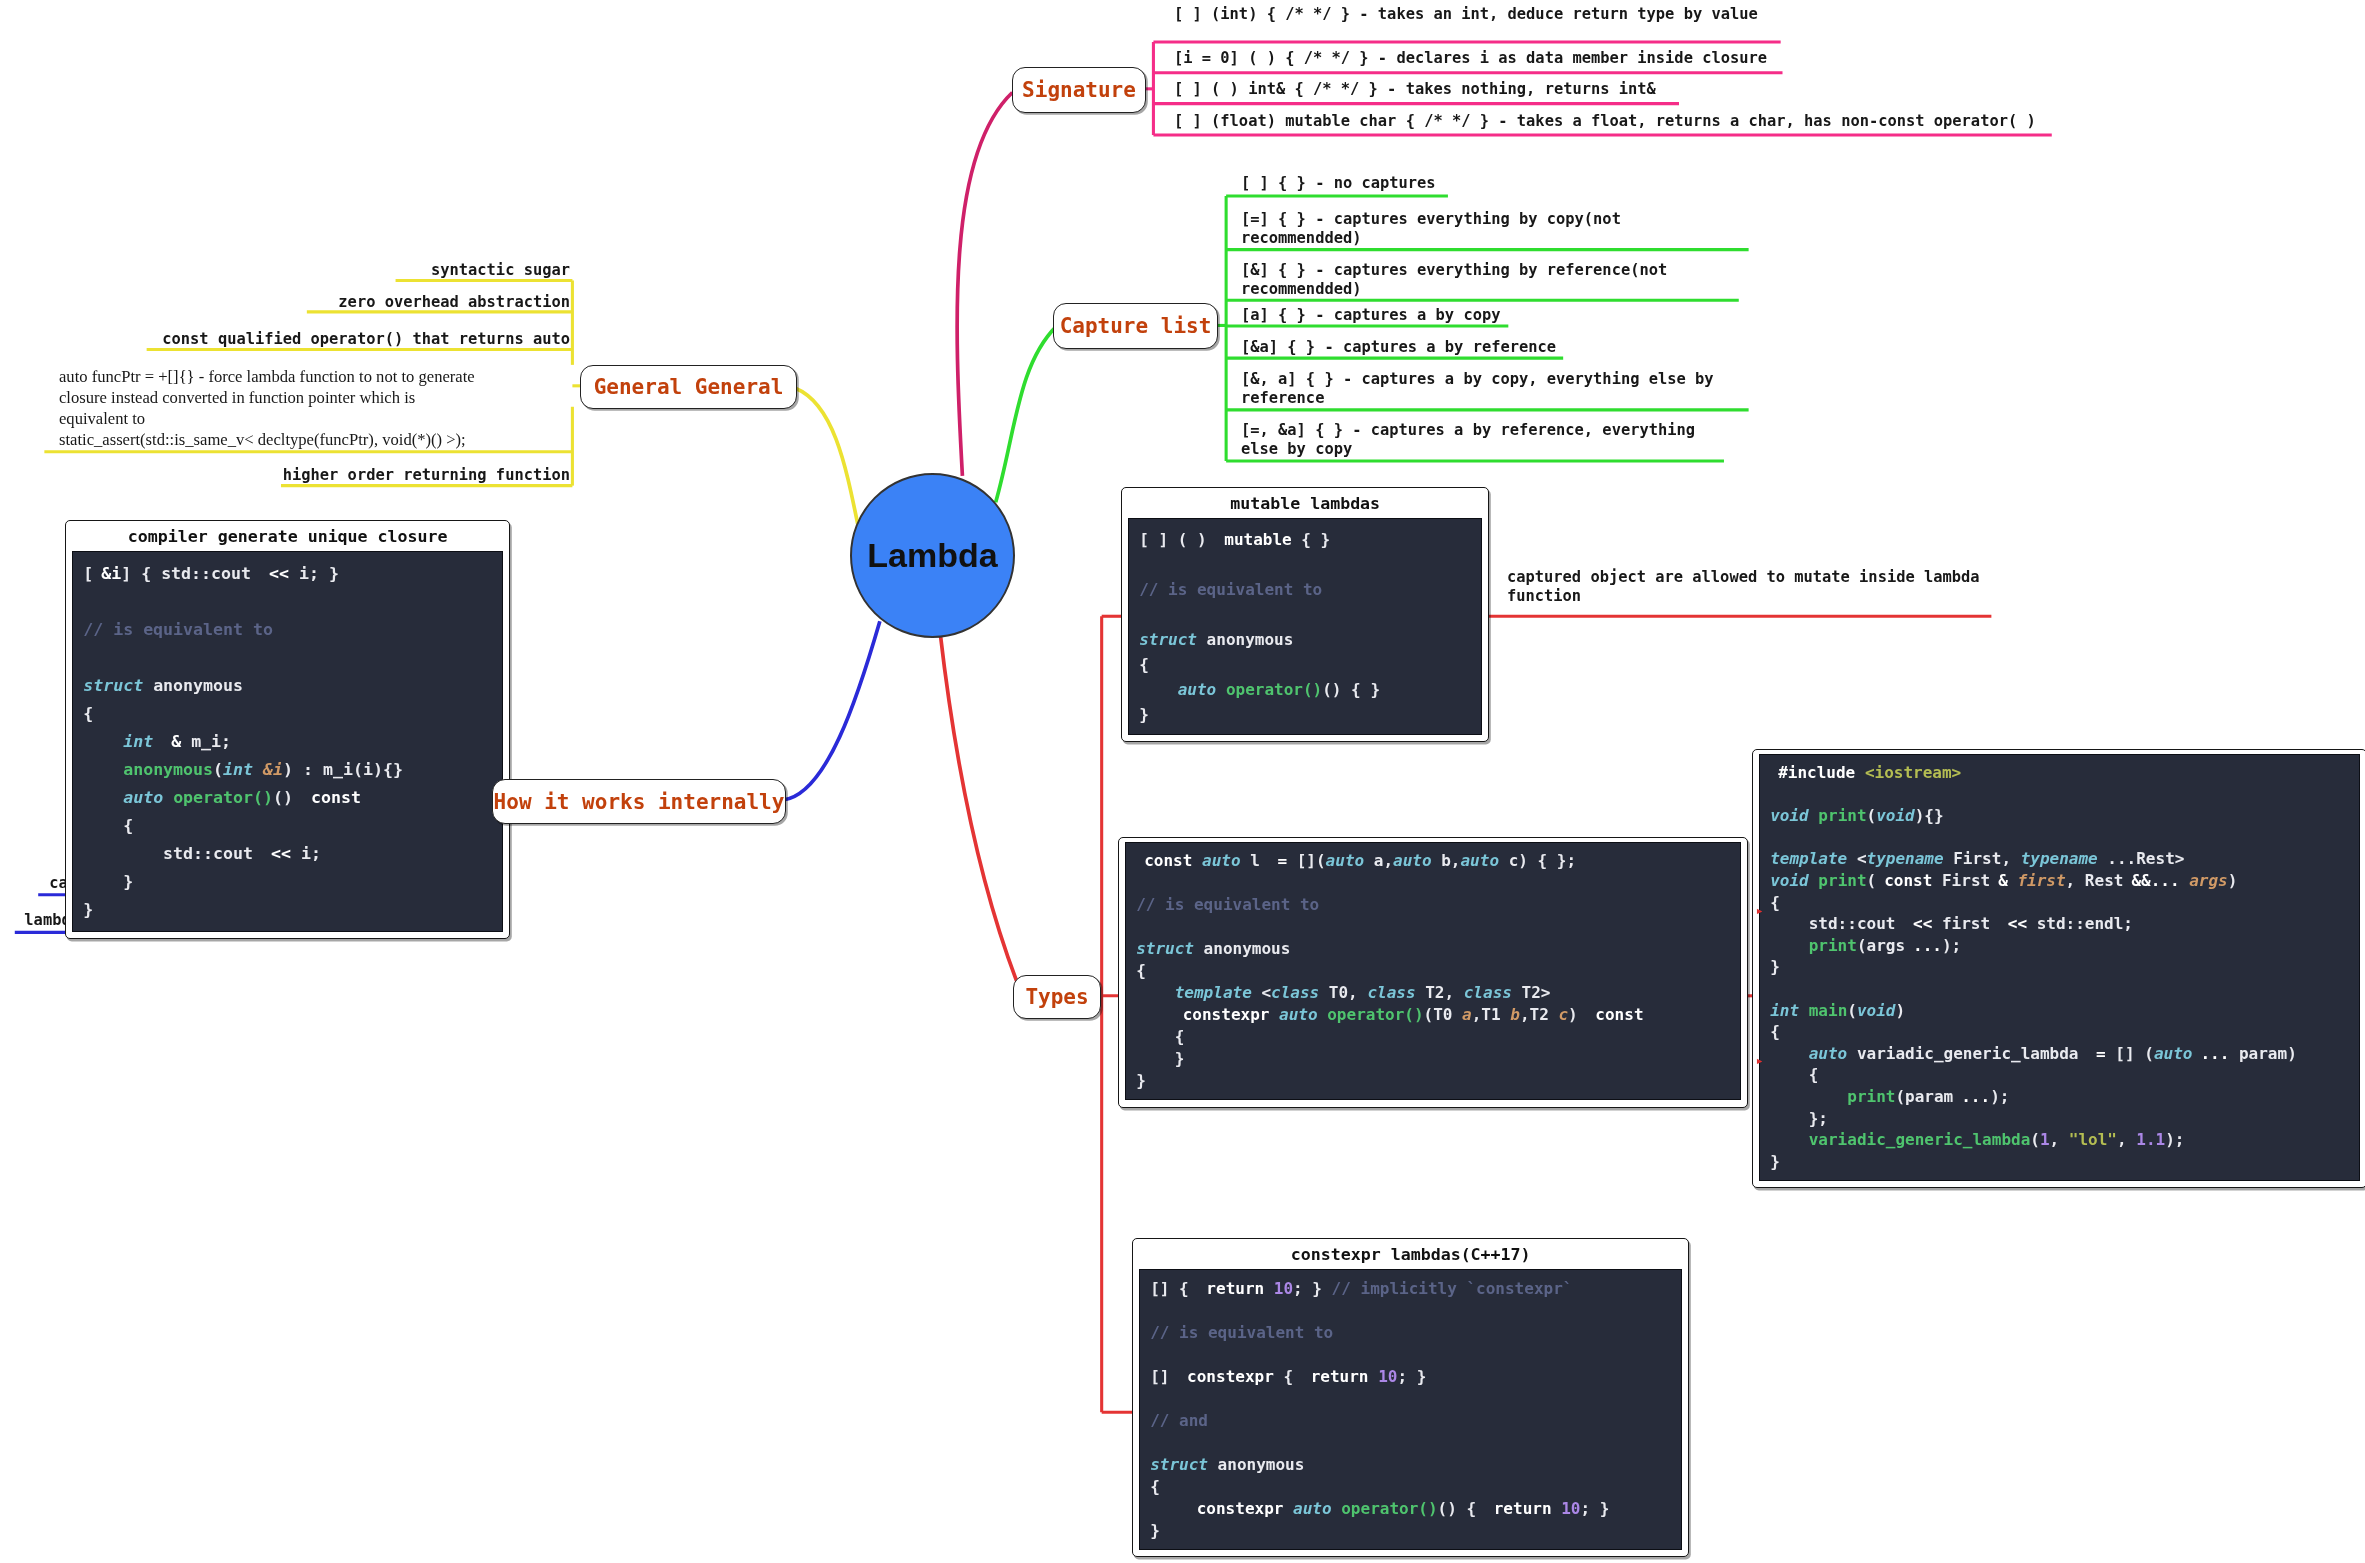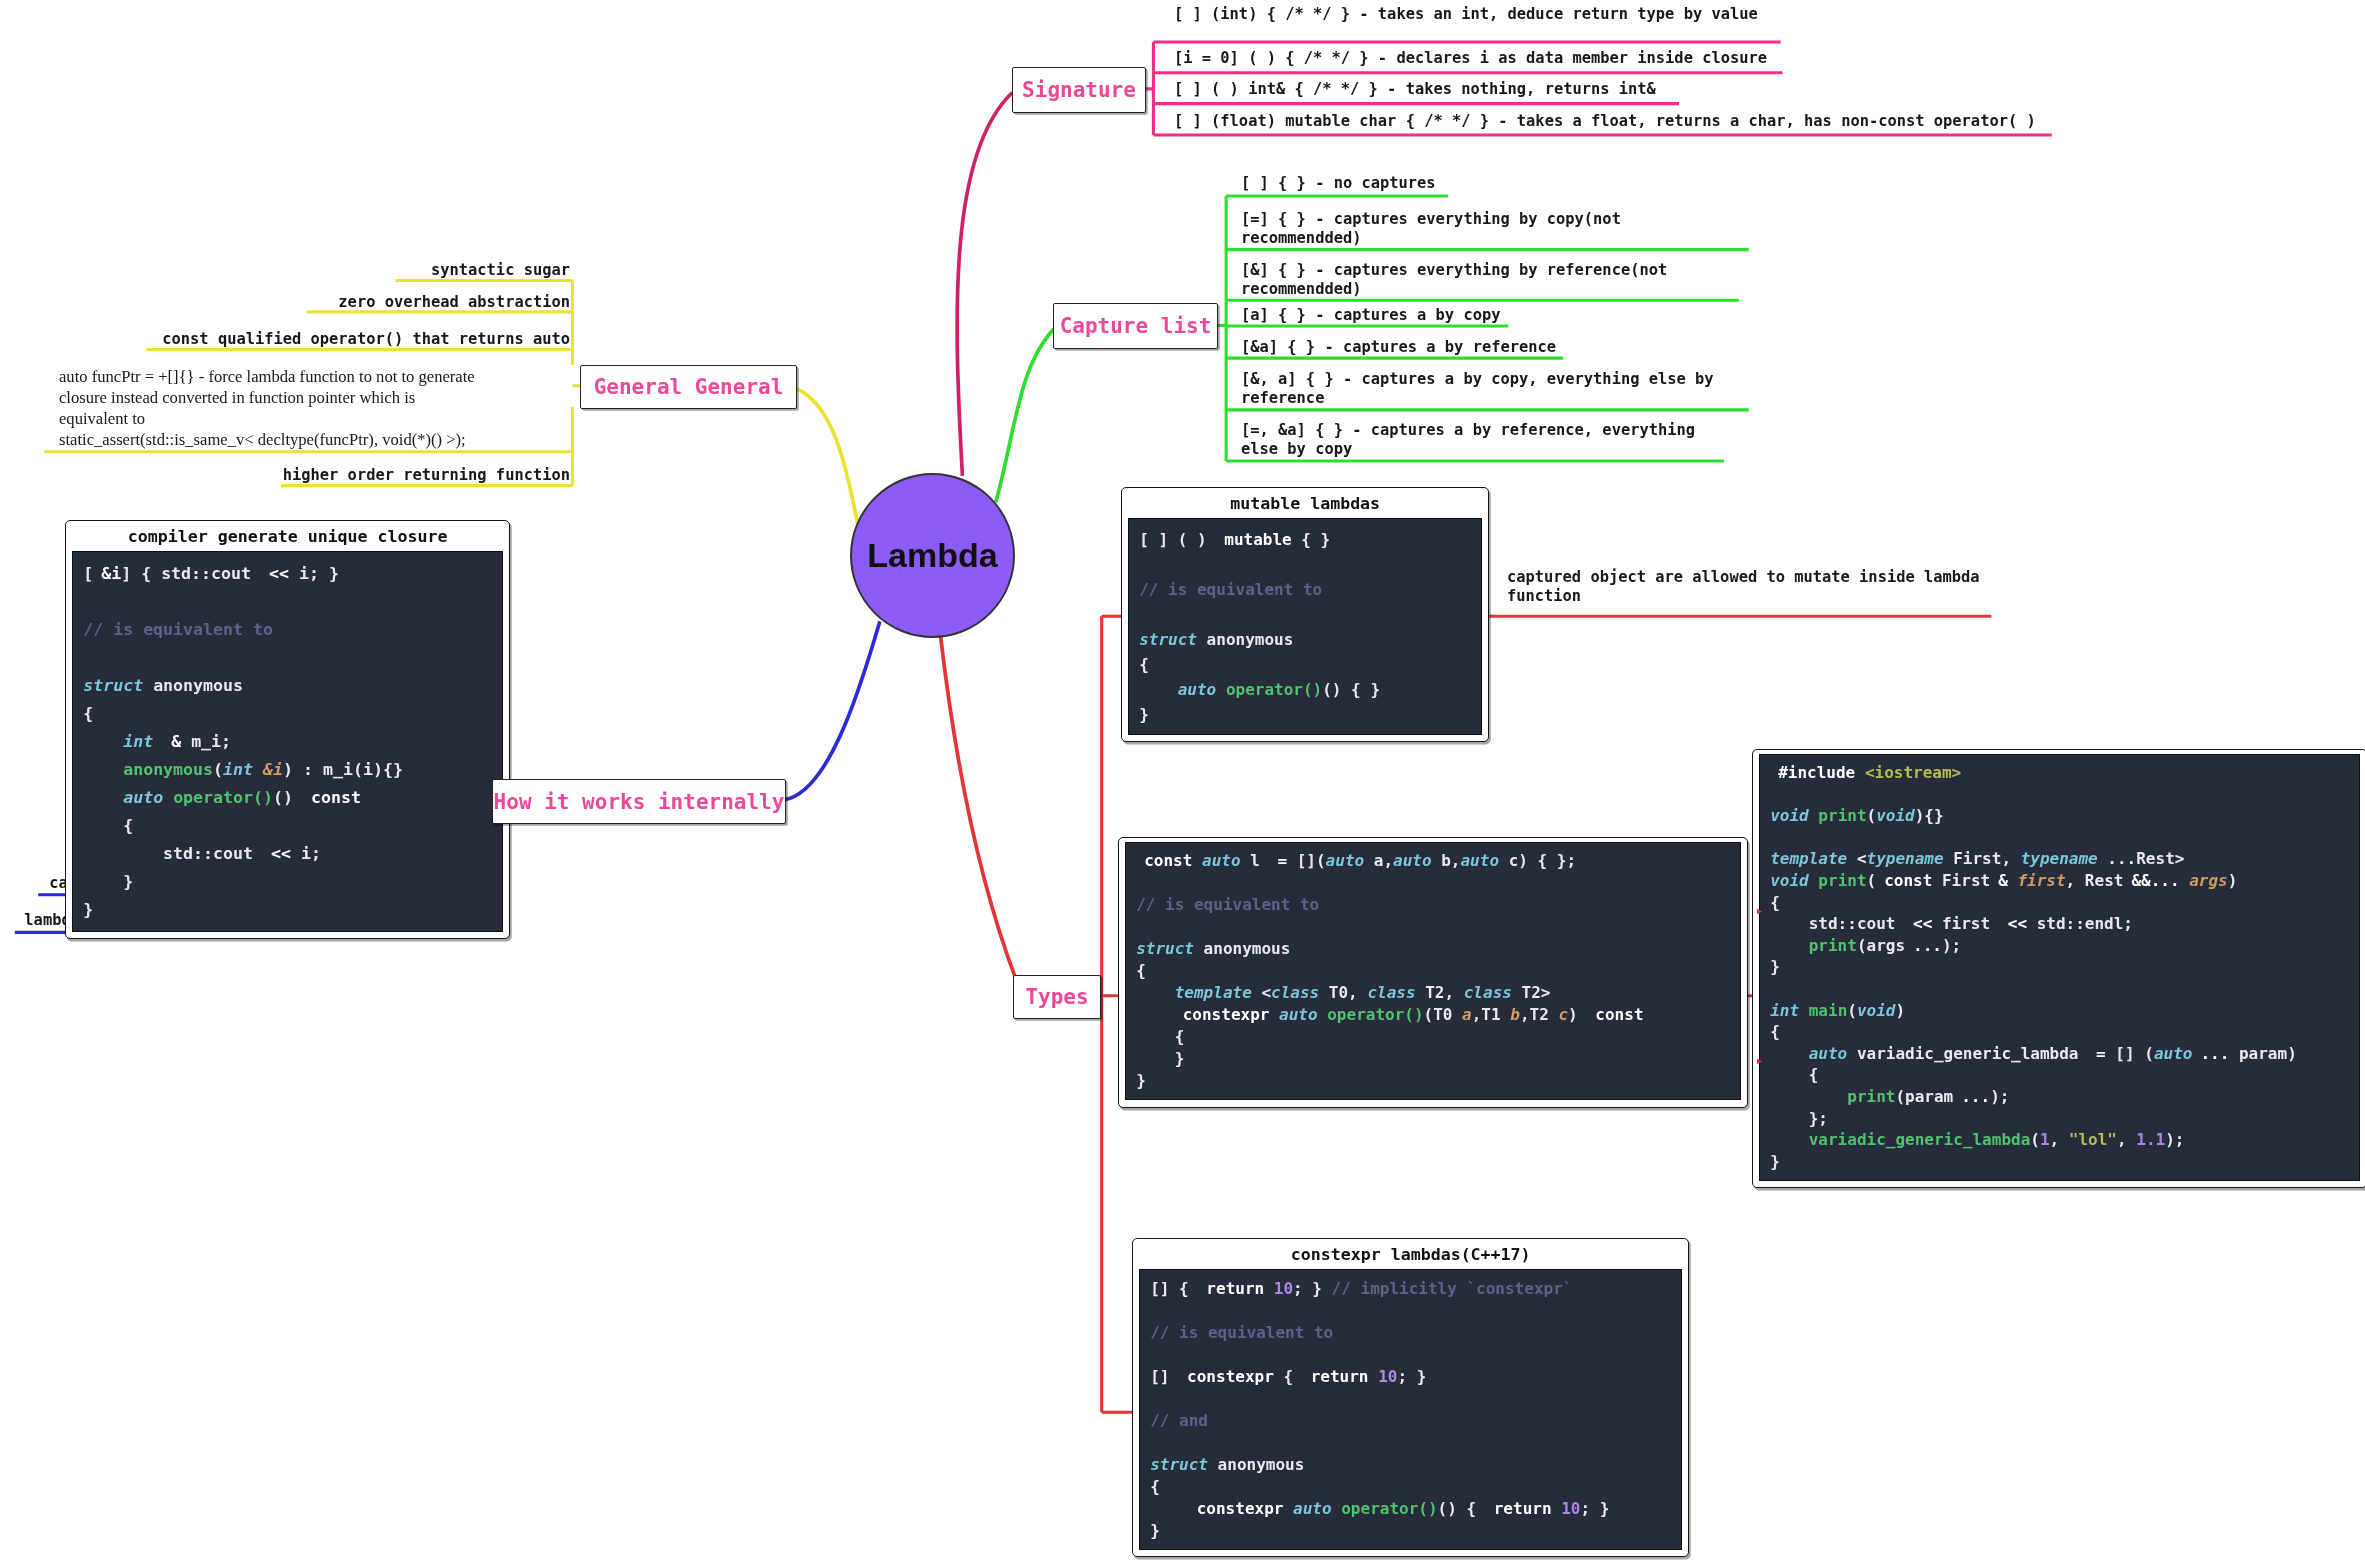--- a/index.html
+++ b/index.html
@@ -3,27 +3,27 @@
 <meta charset="utf-8">
 <style>
   html,body{margin:0;padding:0;background:#f4f4f2;}
   #canvas{position:relative;width:2366px;height:1564px;background:#ffffff;overflow:hidden;
           font-family:"DejaVu Sans Mono",monospace;}
   #wires{position:absolute;left:0;top:0;width:2366px;height:1564px;pointer-events:none;}
   #wires path, #wires line, #wires polyline{fill:none;}
 
   
   .root-node{position:absolute;left:850px;top:473px;width:161px;height:161px;border-radius:50%;
-             background:#8b5cf6;border:2.5px solid #333;display:flex;align-items:center;justify-content:center;
+             background:#3b82f6;border:2.5px solid #333;display:flex;align-items:center;justify-content:center;
              font-family:"Liberation Sans",sans-serif;font-weight:bold;font-size:34px;color:#111;z-index:5;}
 
   
-  .node{position:absolute;background:#fff;border:1.8px solid #222;border-radius:2px;
+  .node{position:absolute;background:#fff;border:1.8px solid #222;border-radius:13px;
         box-shadow:1.8px 1.8px 0 rgba(0,0,0,.35);display:flex;align-items:center;justify-content:center;
-        font-weight:700;font-size:21px;color:#ec4899;z-index:5;white-space:nowrap;}
+        font-weight:700;font-size:21px;color:#c2410c;z-index:5;white-space:nowrap;}
 
   
   .note{position:absolute;color:#181818;font-size:15.4px;font-weight:700;line-height:19px;z-index:4;}
   .note.right{text-align:right;}
   .note.center{text-align:center;}
   .note.serif{font-family:"Liberation Serif",serif;font-weight:400;font-size:16.6px;line-height:21px;}
   .nowrap{white-space:nowrap;}
 
   
   .block{position:absolute;background:#fff;border:1.8px solid #161616;border-radius:5px;

